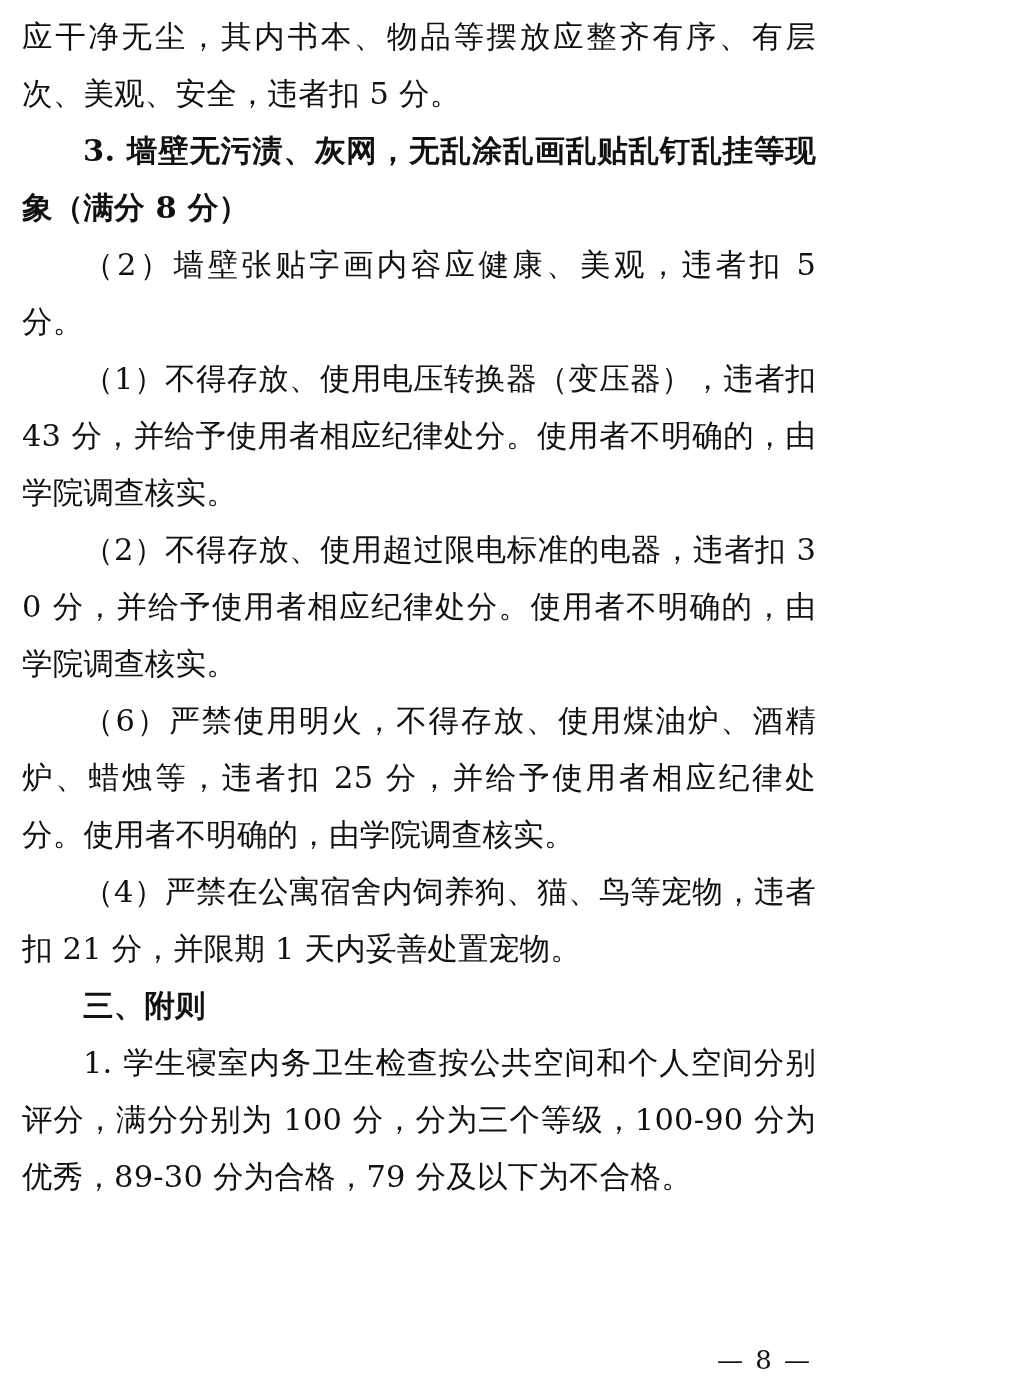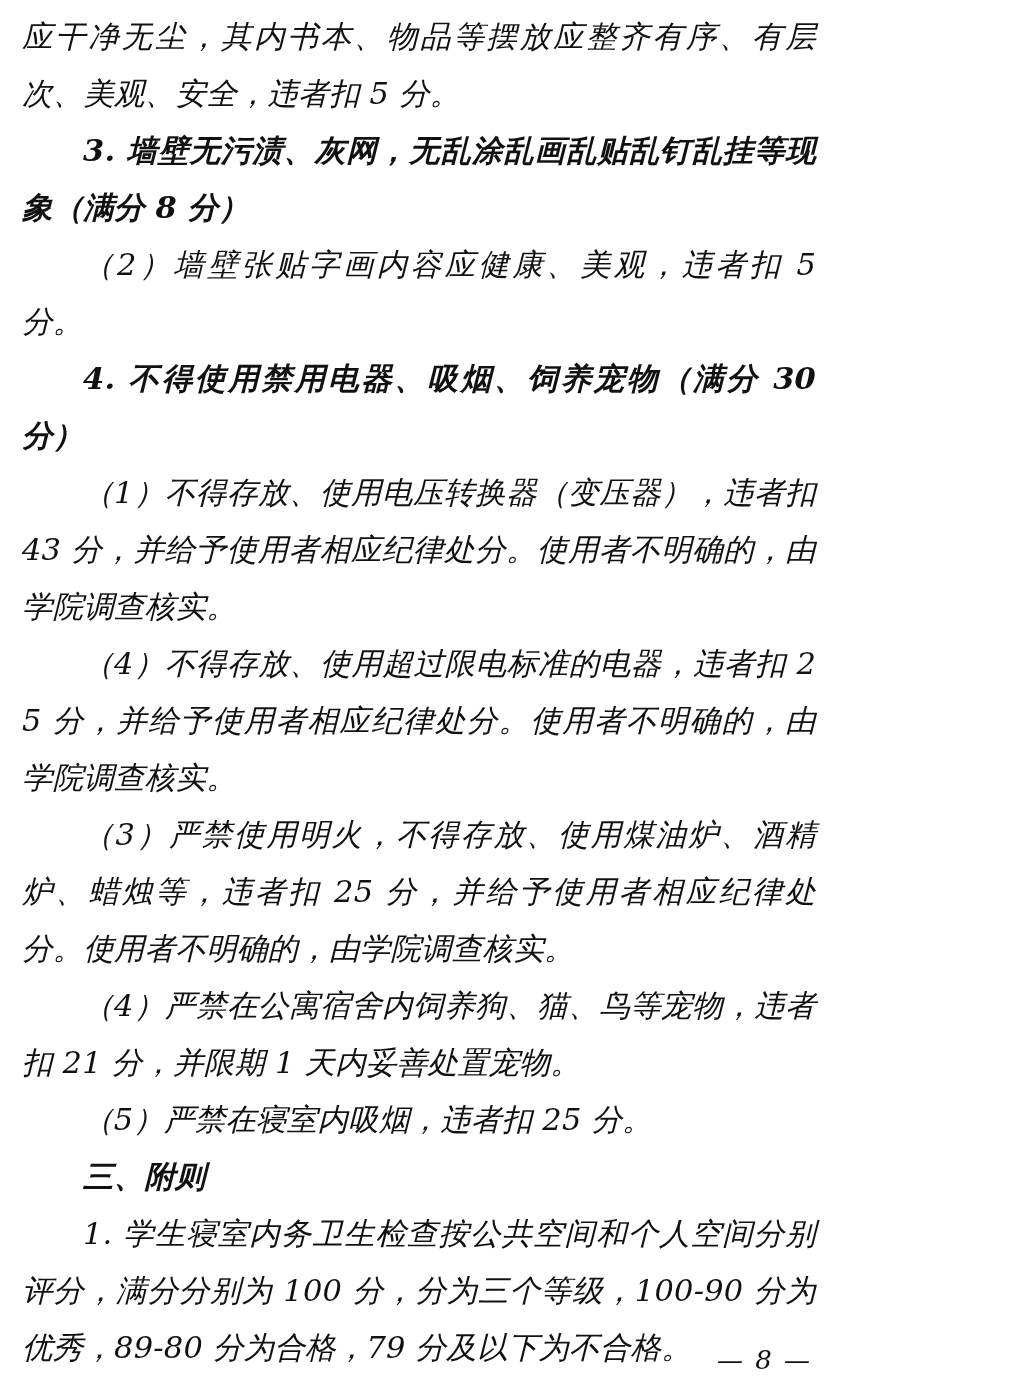--- a/index.html
+++ b/index.html
@@ -14,21 +14,20 @@
     color: #111111;
     position: relative;
     overflow: hidden;
   }
   #page {
     position: relative;
     width: 868px;
     height: 1399px;
     box-sizing: border-box;
     padding: 8px 52px 0 22px;
-    font-style: italic;
   }
   .para {
     font-size: 30.5px;
     line-height: 57px;
     letter-spacing: 0.2px;
     text-align: justify;
     text-justify: inter-ideograph;
     margin: 0;
     word-break: break-all;
   }
@@ -57,31 +56,29 @@
 
 <div id="page">
 
   <p class="para">应干净无尘，其内书本、物品等摆放应整齐有序、有层次、美观、安全，违者扣 5 分。</p>
 
   <p class="para heading">3. 墙壁无污渍、灰网，无乱涂乱画乱贴乱钉乱挂等现象（满分 8 分）</p>
 
 
   <p class="para indent">（2）墙壁张贴字画内容应健康、美观，违者扣 5 分。</p>
 
-  <p class="para heading">4. 不得使用禁用电器、吸烟、饲养宠物（满分 30 分）</p>
 
   <p class="para indent">（1）不得存放、使用电压转换器（变压器），违者扣 43 分，并给予使用者相应纪律处分。使用者不明确的，由学院调查核实。</p>
 
-  <p class="para indent">（4）不得存放、使用超过限电标准的电器，违者扣 25 分，并给予使用者相应纪律处分。使用者不明确的，由学院调查核实。</p>
+  <p class="para indent">（2）不得存放、使用超过限电标准的电器，违者扣 30 分，并给予使用者相应纪律处分。使用者不明确的，由学院调查核实。</p>
 
-  <p class="para indent">（3）严禁使用明火，不得存放、使用煤油炉、酒精炉、蜡烛等，违者扣 25 分，并给予使用者相应纪律处分。使用者不明确的，由学院调查核实。</p>
+  <p class="para indent">（6）严禁使用明火，不得存放、使用煤油炉、酒精炉、蜡烛等，违者扣 25 分，并给予使用者相应纪律处分。使用者不明确的，由学院调查核实。</p>
 
   <p class="para indent">（4）严禁在公寓宿舍内饲养狗、猫、鸟等宠物，违者扣 21 分，并限期 1 天内妥善处置宠物。</p>
 
-  <p class="para indent">（5）严禁在寝室内吸烟，违者扣 25 分。</p>
 
   <p class="para section-head">三、附则</p>
 
-  <p class="para indent">1. 学生寝室内务卫生检查按公共空间和个人空间分别评分，满分分别为 100 分，分为三个等级，100-90 分为优秀，89-80 分为合格，79 分及以下为不合格。</p>
+  <p class="para indent">1. 学生寝室内务卫生检查按公共空间和个人空间分别评分，满分分别为 100 分，分为三个等级，100-90 分为优秀，89-30 分为合格，79 分及以下为不合格。</p>
 
   <div class="footer">— 8 —</div>
 
 </div>
 
 </body></html>

